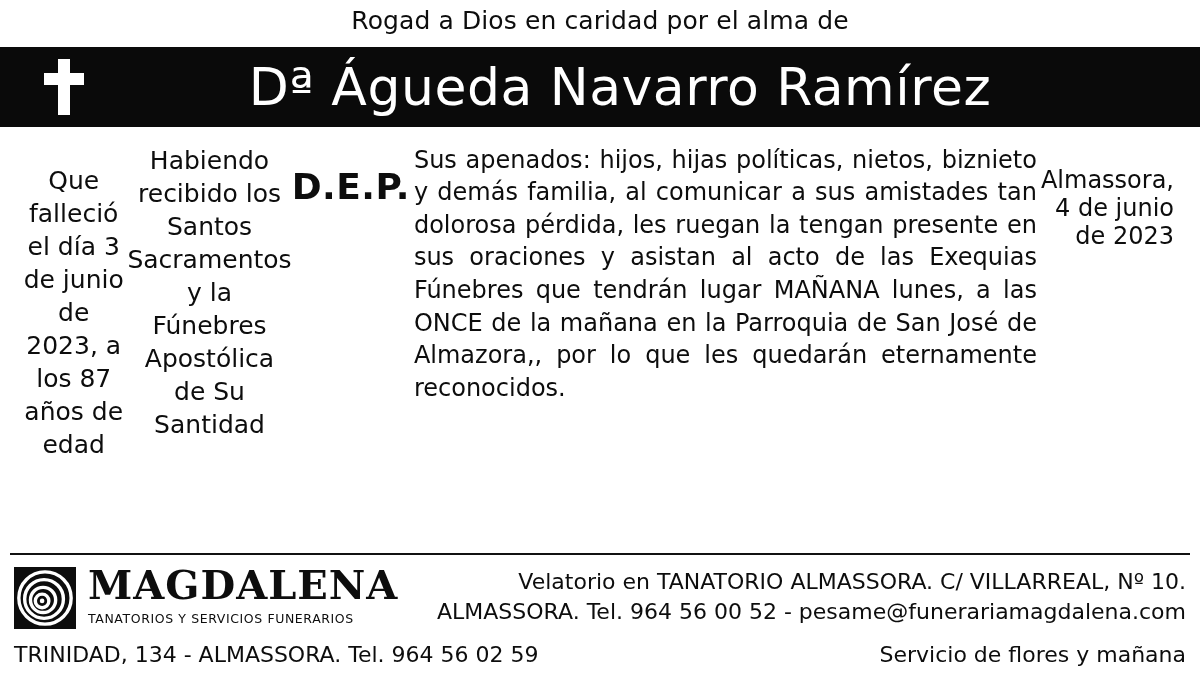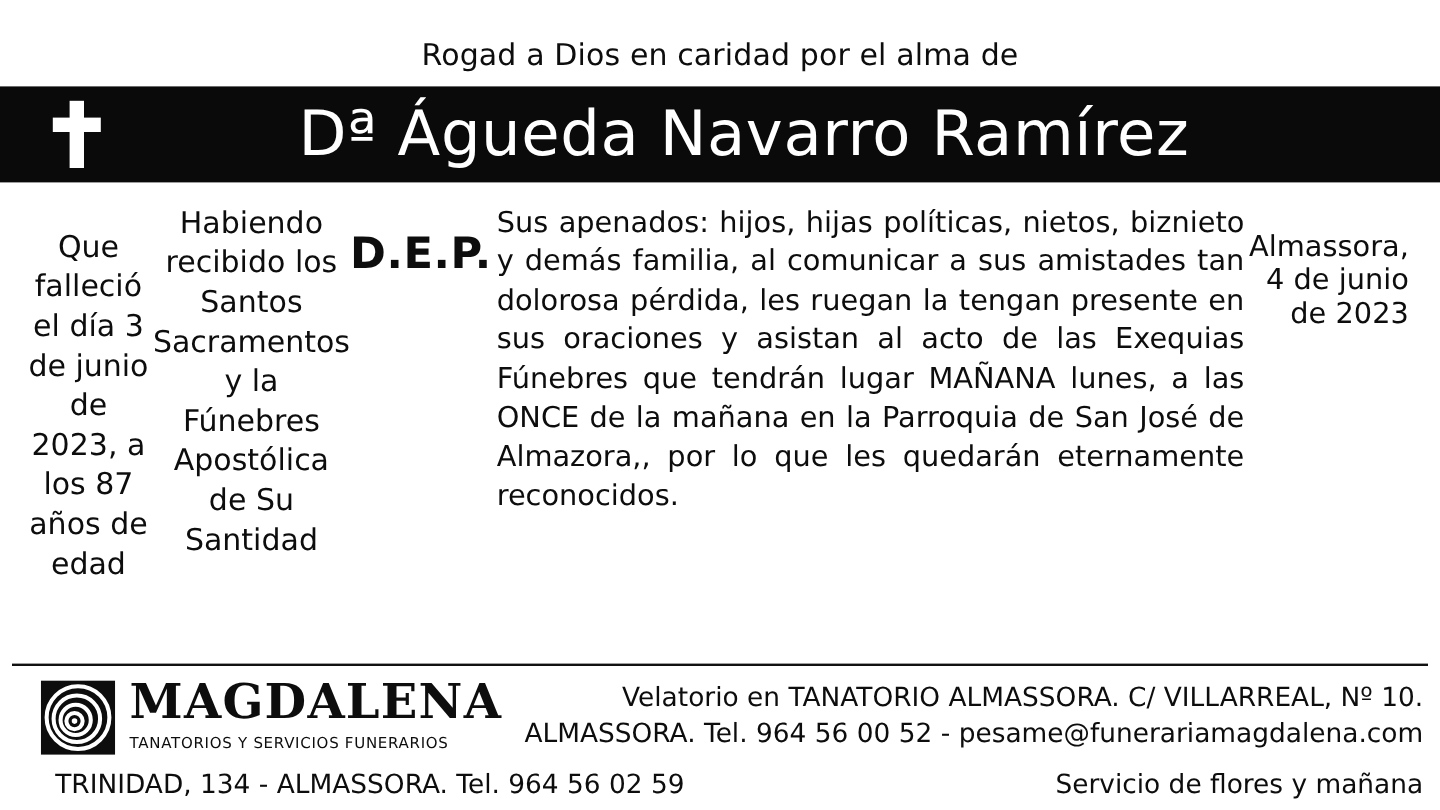--- a/index.html
+++ b/index.html
@@ -21,21 +21,21 @@
     background: #ffffff;
     display: flex;
     flex-direction: column;
     position: relative;
   }
   
   .invocation {
     text-align: center;
     font-size: 25px;
     line-height: 1.1;
-    padding-top: 32px;
+    padding-top: 7px;
     padding-bottom: 12px;
     letter-spacing: 0.1px;
   }
   
   .name-banner {
     background: #0a0a0a;
     color: #ffffff;
     height: 80px;
     display: flex;
     align-items: center;
@@ -117,21 +117,20 @@
     border-top: 2px solid #111111;
     margin: 16px 10px 0 10px;
   }
   .footer {
     display: flex;
     align-items: flex-start;
     padding: 10px 14px 0 14px;
     position: relative;
     height: 120px;
     box-sizing: border-box;
-    margin-left: 20px;
   }
   .brand {
     display: flex;
     align-items: flex-start;
     flex: 0 0 auto;
   }
   .logo-mark {
     width: 62px;
     height: 62px;
     flex: 0 0 auto;
@@ -155,21 +154,21 @@
   }
   .funeral-info {
     flex: 1 1 auto;
     text-align: right;
     font-size: 22px;
     line-height: 1.35;
     padding-top: 2px;
   }
   .footer-bottom {
     position: absolute;
-    left: 26px;
+    left: 14px;
     right: 14px;
     bottom: 8px;
     display: flex;
     justify-content: space-between;
     align-items: flex-end;
     font-size: 22px;
   }
   .addr-left { text-align: left; }
   .addr-right { text-align: right; }
 </style>

